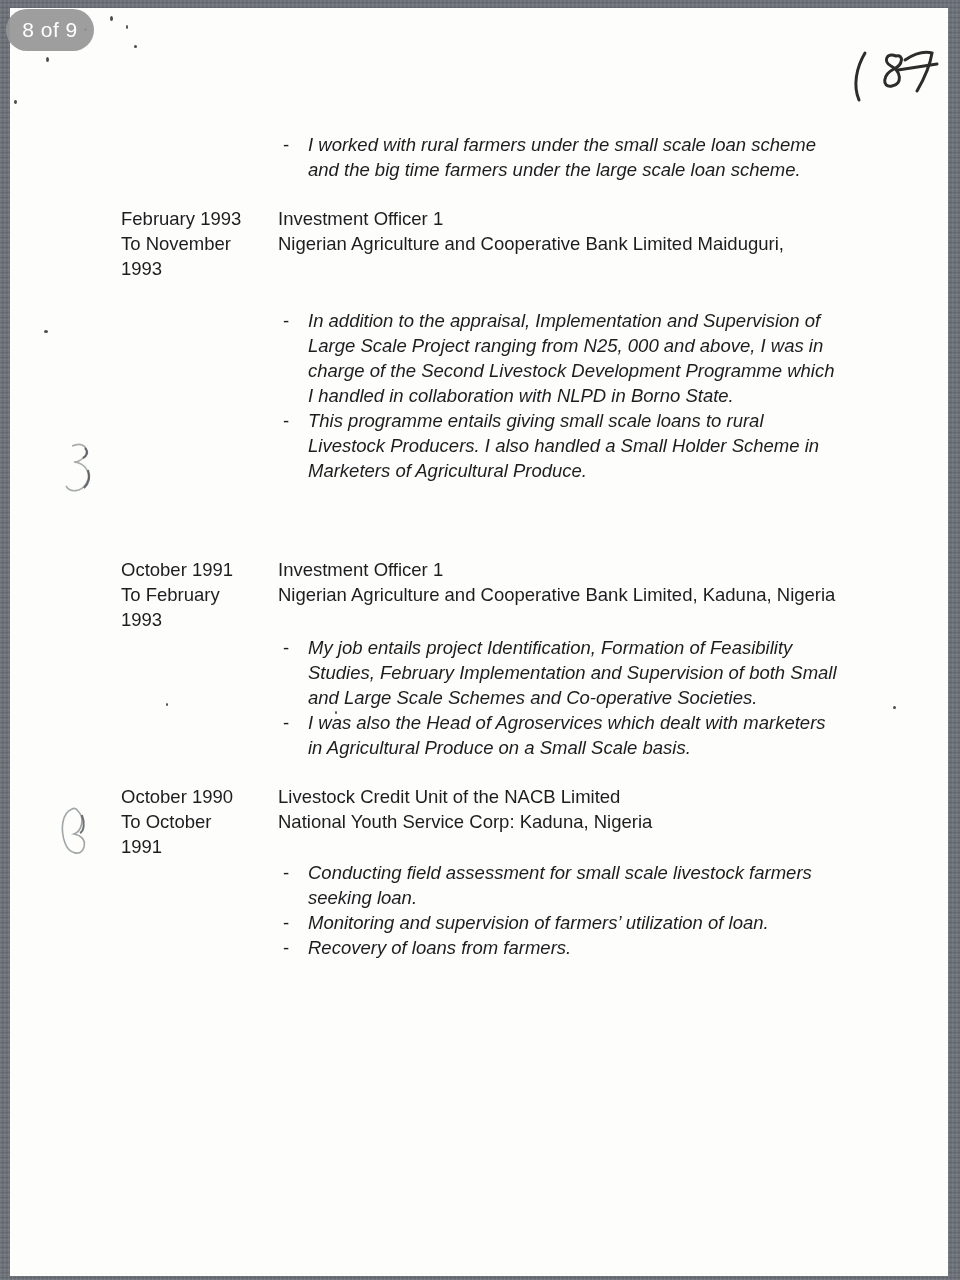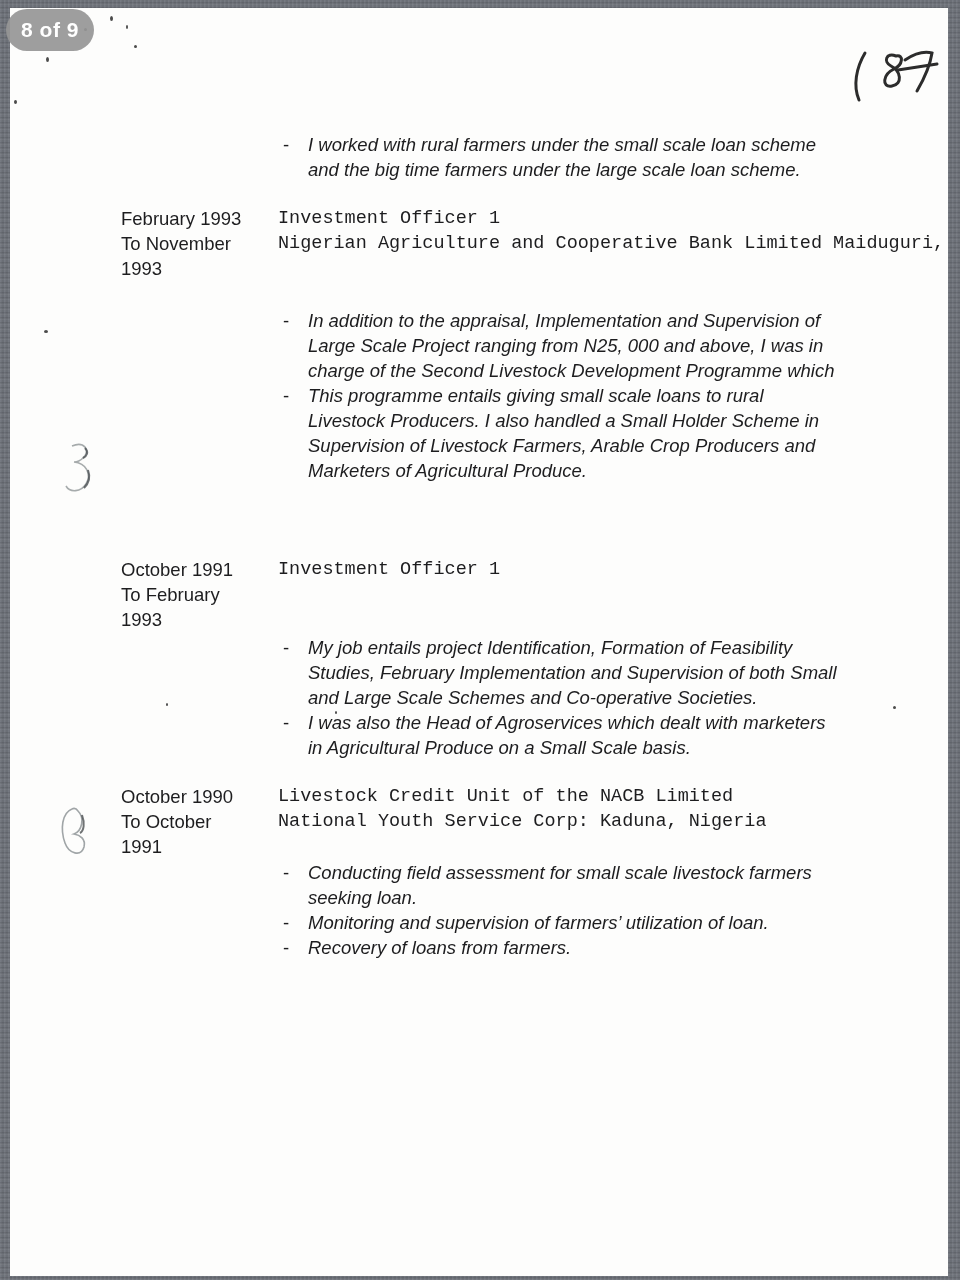--- a/index.html
+++ b/index.html
@@ -20,29 +20,29 @@
     width: 938px; height: 1268px;
     background: #fdfdfc;
     color: #1d1d1f;
     font-size: 18.5px; line-height: 25px;
   }
   .pill {
     position: absolute; left: 6px; top: 9px;
     width: 88px; height: 42px;
     background: rgba(150,150,150,0.92);
     border-radius: 21px;
-    color: #ffffff; font-weight: bold; font-size: 21px;
+    color: #ffffff; font-weight: normal; font-size: 21px;
     display: flex; align-items: center; justify-content: center;
     letter-spacing: 0.5px;
     z-index: 5;
   }
   .section { position: absolute; left: 0; right: 0; }
   .dates { position: absolute; left: 96px; width: 170px; }
   .dates div { white-space: nowrap; margin-left: 15px; }
-  .heading { position: absolute; left: 268px; font-family: Liberation Mono, monospace; }
+  .heading { position: absolute; left: 268px; }
   .heading div { white-space: nowrap; }
   .bullets { position: absolute; left: 273px; }
   .bullet { display: flex; }
   .bullet .dash { flex: 0 0 25px; }
   .bullet .text div { white-space: nowrap; font-style: italic; }
   .ink { position: absolute; }
   .speck { position: absolute; background: #2b2b2b; border-radius: 50%; opacity: 0.85; }
 </style>
 </head>
 <body>
@@ -101,41 +101,42 @@
         <div>Nigerian Agriculture and Cooperative Bank Limited Maiduguri,</div>
       </div>
     </div>
     <div class="section bullets" style="top:300px;">
       <div class="bullet">
         <span class="dash">-</span>
         <span class="text">
           <div>In addition to the appraisal, Implementation and Supervision of</div>
           <div>Large Scale Project ranging from N25, 000 and above, I was in</div>
           <div>charge of the Second Livestock Development Programme which</div>
+          <div>I handled in collaboration with NLPD in Borno State.</div>
         </span>
       </div>
       <div class="bullet">
         <span class="dash">-</span>
         <span class="text">
           <div>This programme entails giving small scale loans to rural</div>
           <div>Livestock Producers. I also handled a Small Holder Scheme in</div>
-          <div>Supervision of Livestock Farmers, Arable Crop Producers and</div>
           <div>Marketers of Agricultural Produce.</div>
         </span>
       </div>
     </div>
 
     <div class="section" style="top:549px;">
       <div class="dates">
         <div>October 1991</div>
         <div>To February</div>
         <div>1993</div>
       </div>
       <div class="heading">
         <div>Investment Officer 1</div>
+        <div>Nigerian Agriculture and Cooperative Bank Limited, Kaduna, Nigeria</div>
       </div>
     </div>
     <div class="section bullets" style="top:627px;">
       <div class="bullet">
         <span class="dash">-</span>
         <span class="text">
           <div>My job entails project Identification, Formation of Feasibility</div>
           <div>Studies, February Implementation and Supervision of both Small</div>
           <div>and Large Scale Schemes and Co-operative Societies.</div>
         </span>

